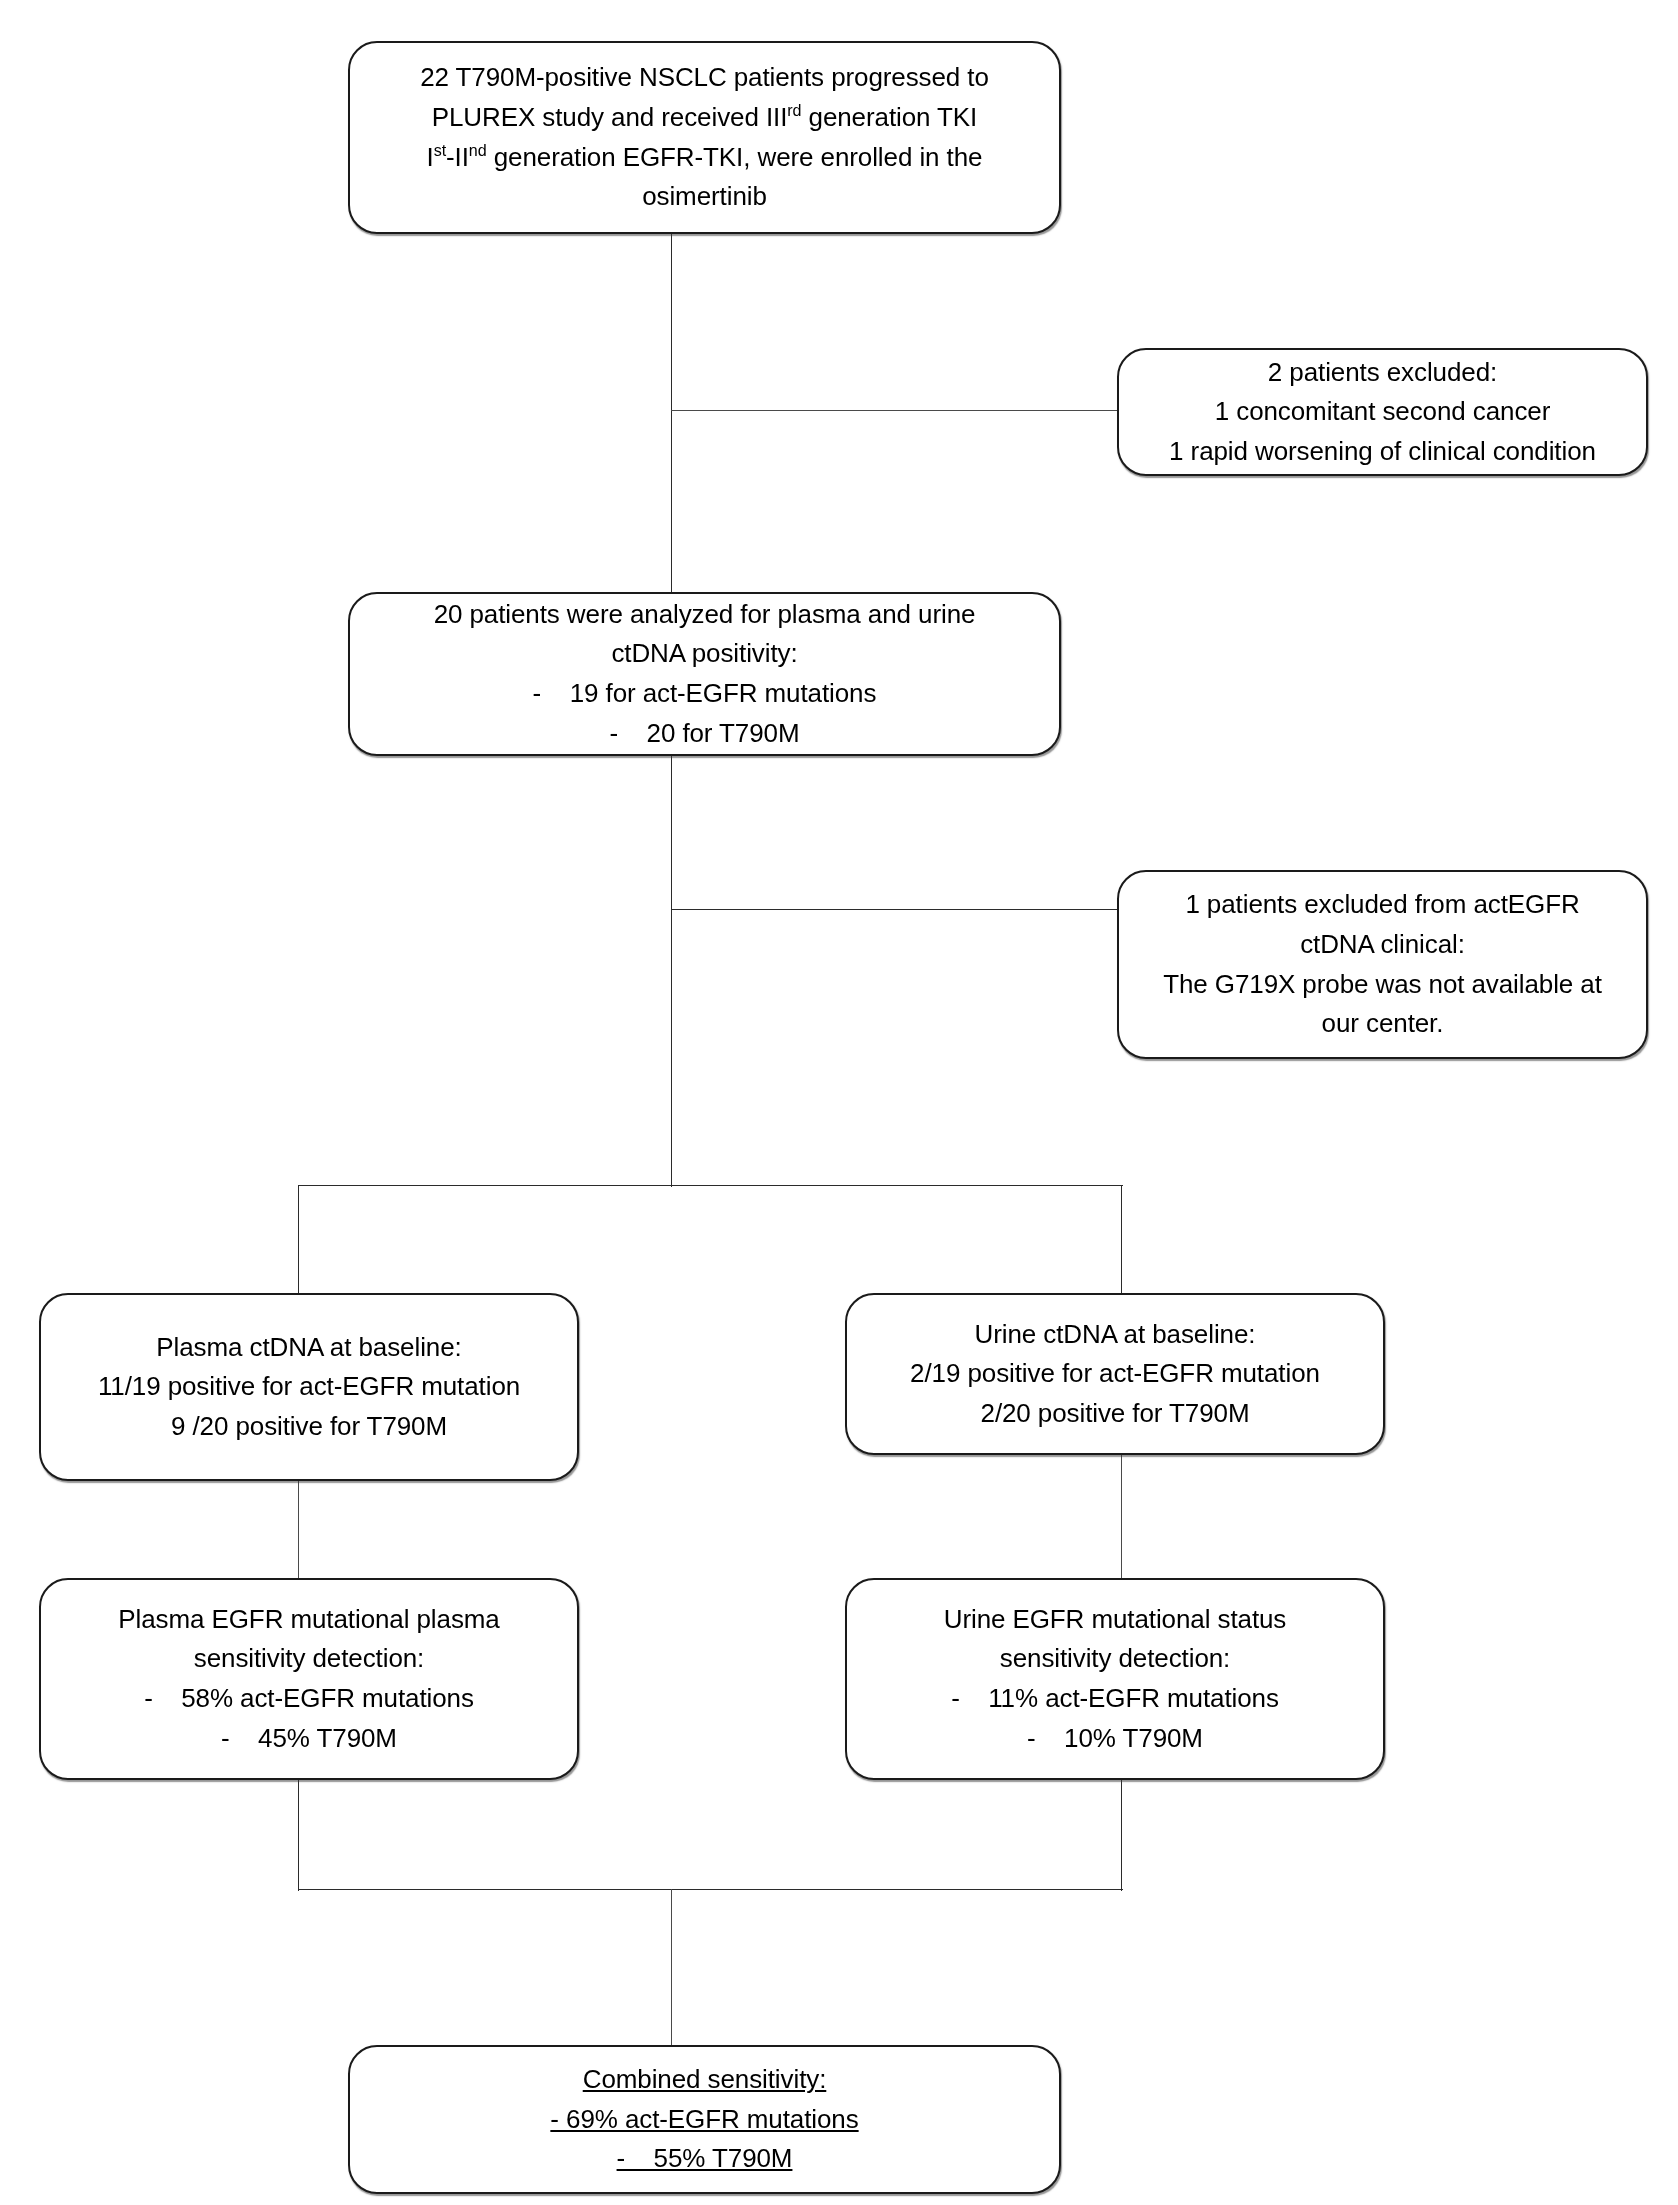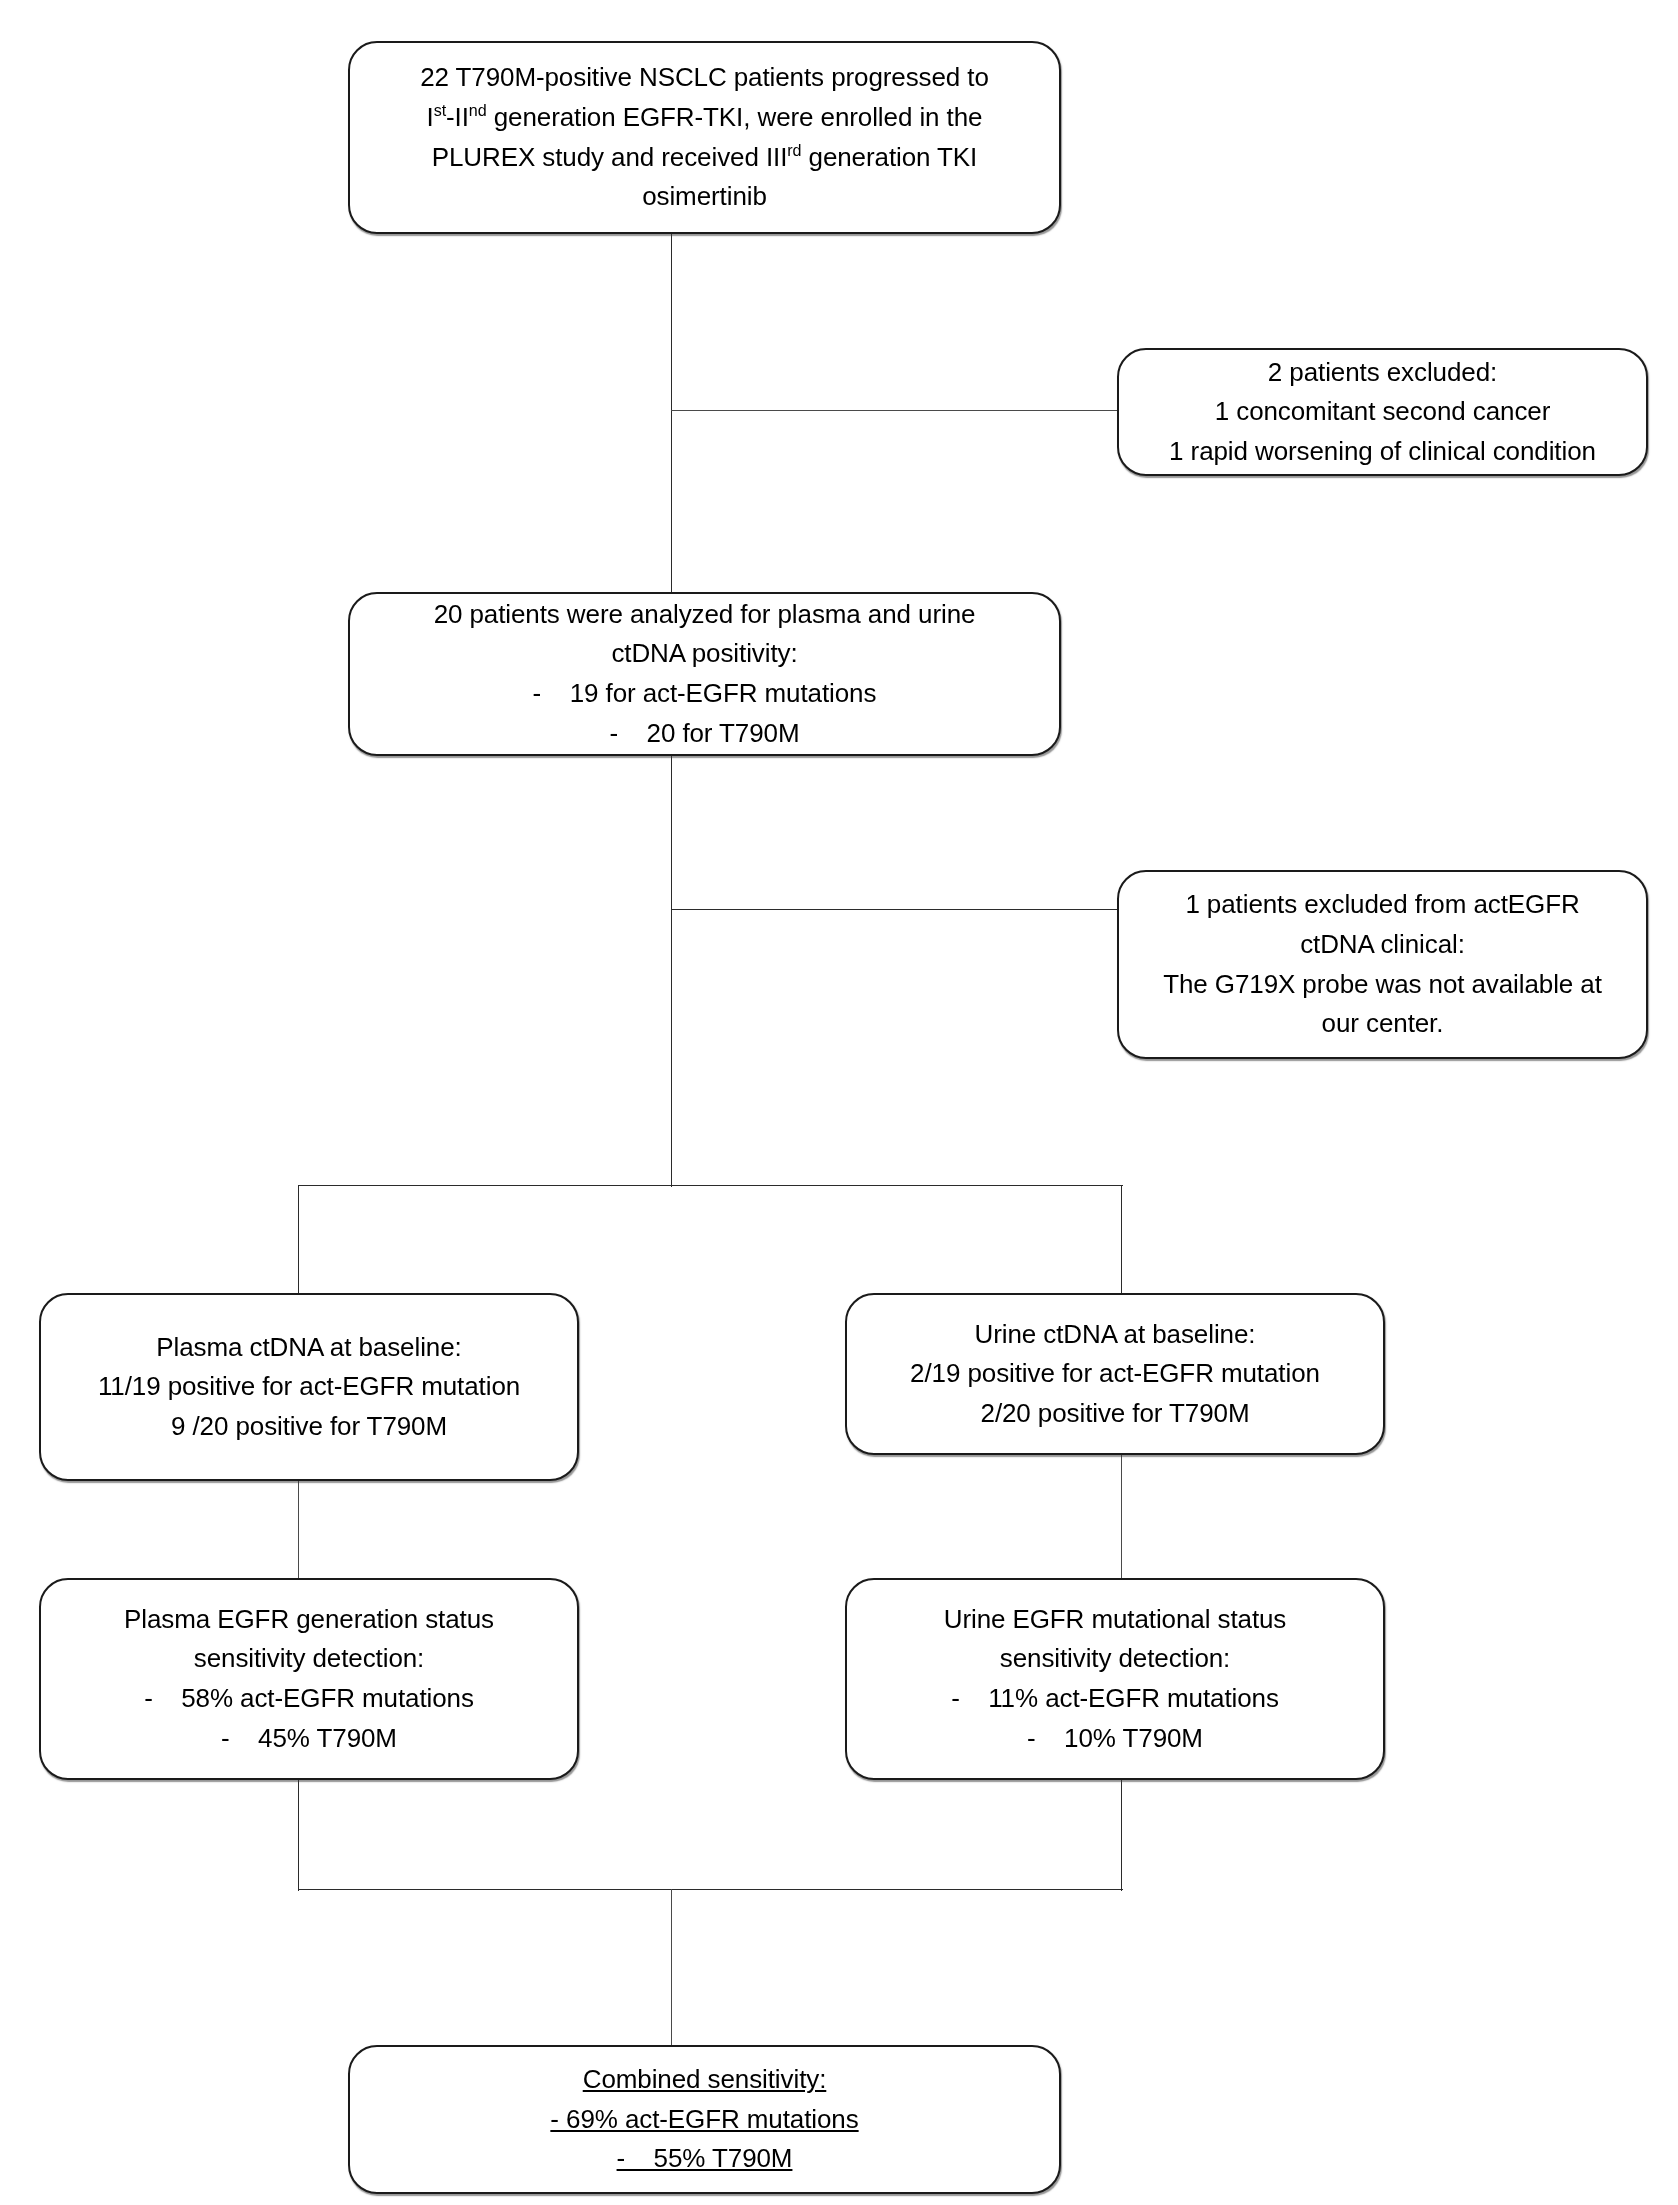--- a/index.html
+++ b/index.html
@@ -89,22 +89,22 @@
 
   <div class="conn-v dark" style="left:1121px; top:1779px; height:112px;"></div>
 
   <div class="conn-h dark" style="left:298px; top:1889px; width:825px;"></div>
 
   <div class="conn-v" style="left:671px; top:1889px; height:157px;"></div>
 
   <div class="node" style="left:348px; top:41px; width:713px; height:193px;justify-content:center;">
     <div class="txt">
         <span class="ln">22 T790M-positive NSCLC patients progressed to</span>
+        <span class="ln">PLUREX study and received III<sup>rd</sup> generation TKI</span>
         <span class="ln">I<sup>st</sup>-II<sup>nd</sup> generation EGFR-TKI, were enrolled in the</span>
-        <span class="ln">PLUREX study and received III<sup>rd</sup> generation TKI</span>
         <span class="ln">osimertinib</span>
       </div>
   </div>
 
   <div class="node" style="left:1117px; top:312px; width:531px; height:128px;margin-top:36px;">
     <div class="txt">
         <span class="ln">2 patients excluded:</span>
         <span class="ln">1 concomitant second cancer</span>
         <span class="ln">1 rapid worsening of clinical condition</span>
       </div>
@@ -139,21 +139,21 @@
   <div class="node" style="left:845px; top:1293px; width:540px; height:162px;">
     <div class="txt">
         <span class="ln">Urine ctDNA at baseline:</span>
         <span class="ln">2/19 positive for act-EGFR mutation</span>
         <span class="ln">2/20 positive for T790M</span>
       </div>
   </div>
 
   <div class="node" style="left:39px; top:1578px; width:540px; height:202px;">
     <div class="txt">
-        <span class="ln">Plasma EGFR generation status</span>
+        <span class="ln">Plasma EGFR mutational plasma</span>
         <span class="ln">sensitivity detection:</span>
         <span class="ln">-    58% act-EGFR mutations</span>
         <span class="ln">-    45% T790M</span>
       </div>
   </div>
 
   <div class="node" style="left:845px; top:1578px; width:540px; height:202px;">
     <div class="txt">
         <span class="ln">Urine EGFR mutational status</span>
         <span class="ln">sensitivity detection:</span>

